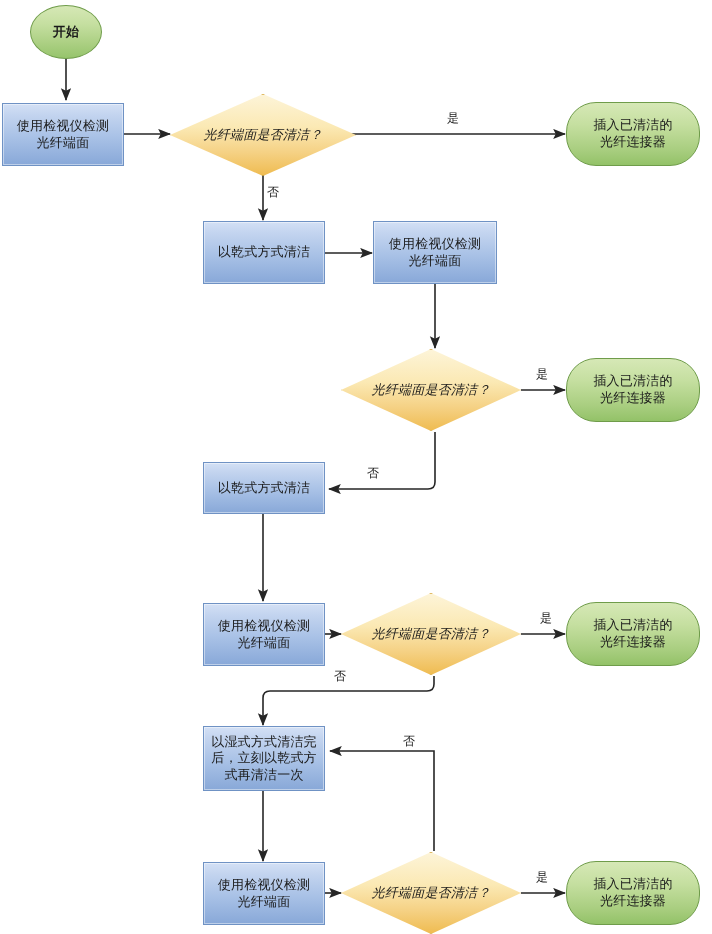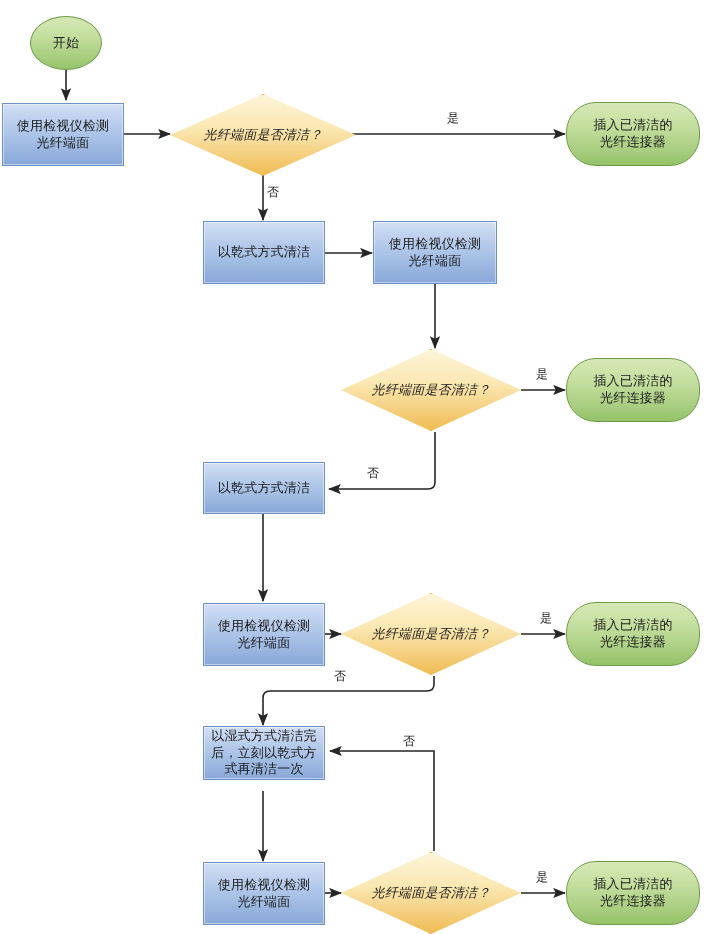--- a/index.html
+++ b/index.html
@@ -143,21 +143,21 @@
 
   <div class="edge-label" style="left:447px; top:112px;">是</div>
   <div class="edge-label" style="left:267px; top:186px;">否</div>
   <div class="edge-label" style="left:536px; top:368px;">是</div>
   <div class="edge-label" style="left:367px; top:467px;">否</div>
   <div class="edge-label" style="left:540px; top:612px;">是</div>
   <div class="edge-label" style="left:334px; top:670px;">否</div>
   <div class="edge-label" style="left:536px; top:871px;">是</div>
   <div class="edge-label" style="left:403px; top:735px;">否</div>
 
-  <div class="node start" style="left:30px; top:16px; width:72px; height:54px;">
+  <div class="node start" style="left:30px; top:5px; width:72px; height:54px;font-weight:bold;">
     <span class="node-label">开始</span>
   </div>
 
   <div class="node process" style="left:2px; top:103px; width:122px; height:63px;">
     <span class="node-label">使用检视仪检测
 光纤端面</span>
   </div>
 
   <div class="node decision" style="left:170px; top:94px; width:186px; height:82px;">
     <span class="diamond-shape"></span>
@@ -200,21 +200,21 @@
   <div class="node decision" style="left:341px; top:593px; width:180px; height:82px;">
     <span class="diamond-shape"></span>
     <span class="node-label">光纤端面是否清洁？</span>
   </div>
 
   <div class="node terminal" style="left:566px; top:602px; width:134px; height:64px;">
     <span class="node-label">插入已清洁的
 光纤连接器</span>
   </div>
 
-  <div class="node process" style="left:203px; top:726px; width:122px; height:54px;">
+  <div class="node process" style="left:203px; top:726px; width:122px; height:65px;">
     <span class="node-label">以湿式方式清洁完
 后，立刻以乾式方
 式再清洁一次</span>
   </div>
 
   <div class="node process" style="left:203px; top:862px; width:122px; height:63px;">
     <span class="node-label">使用检视仪检测
 光纤端面</span>
   </div>
 

